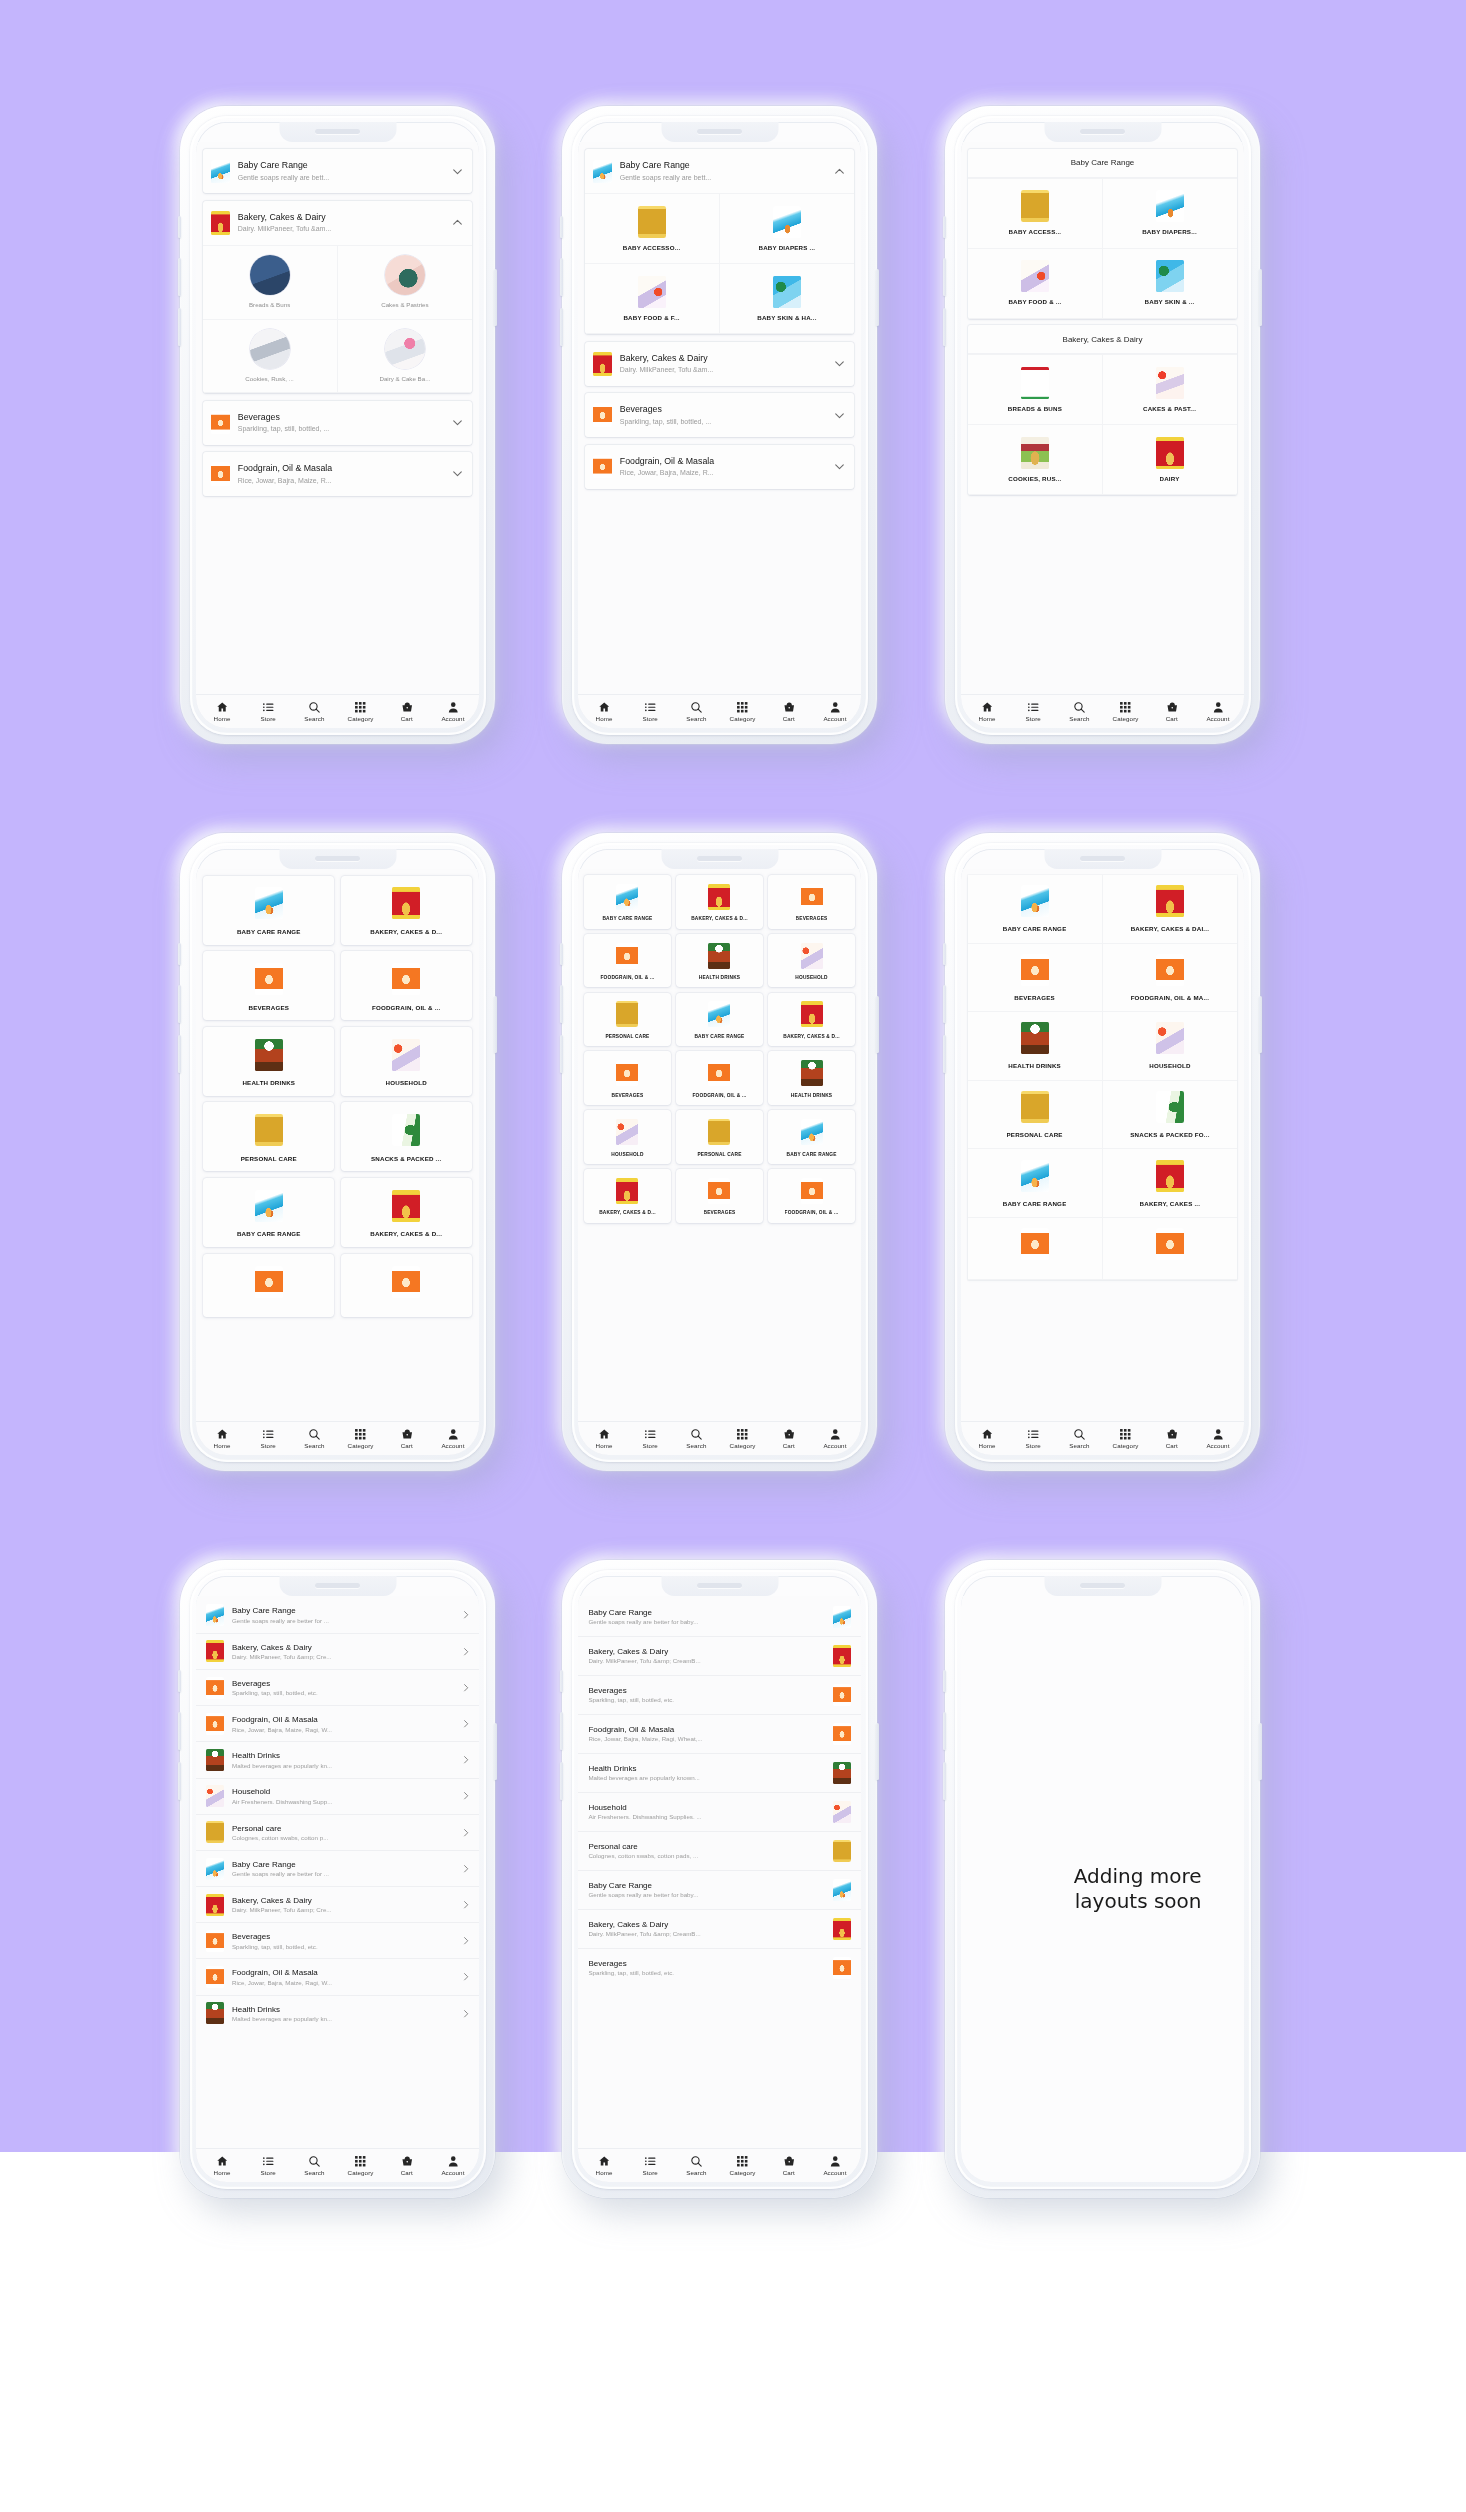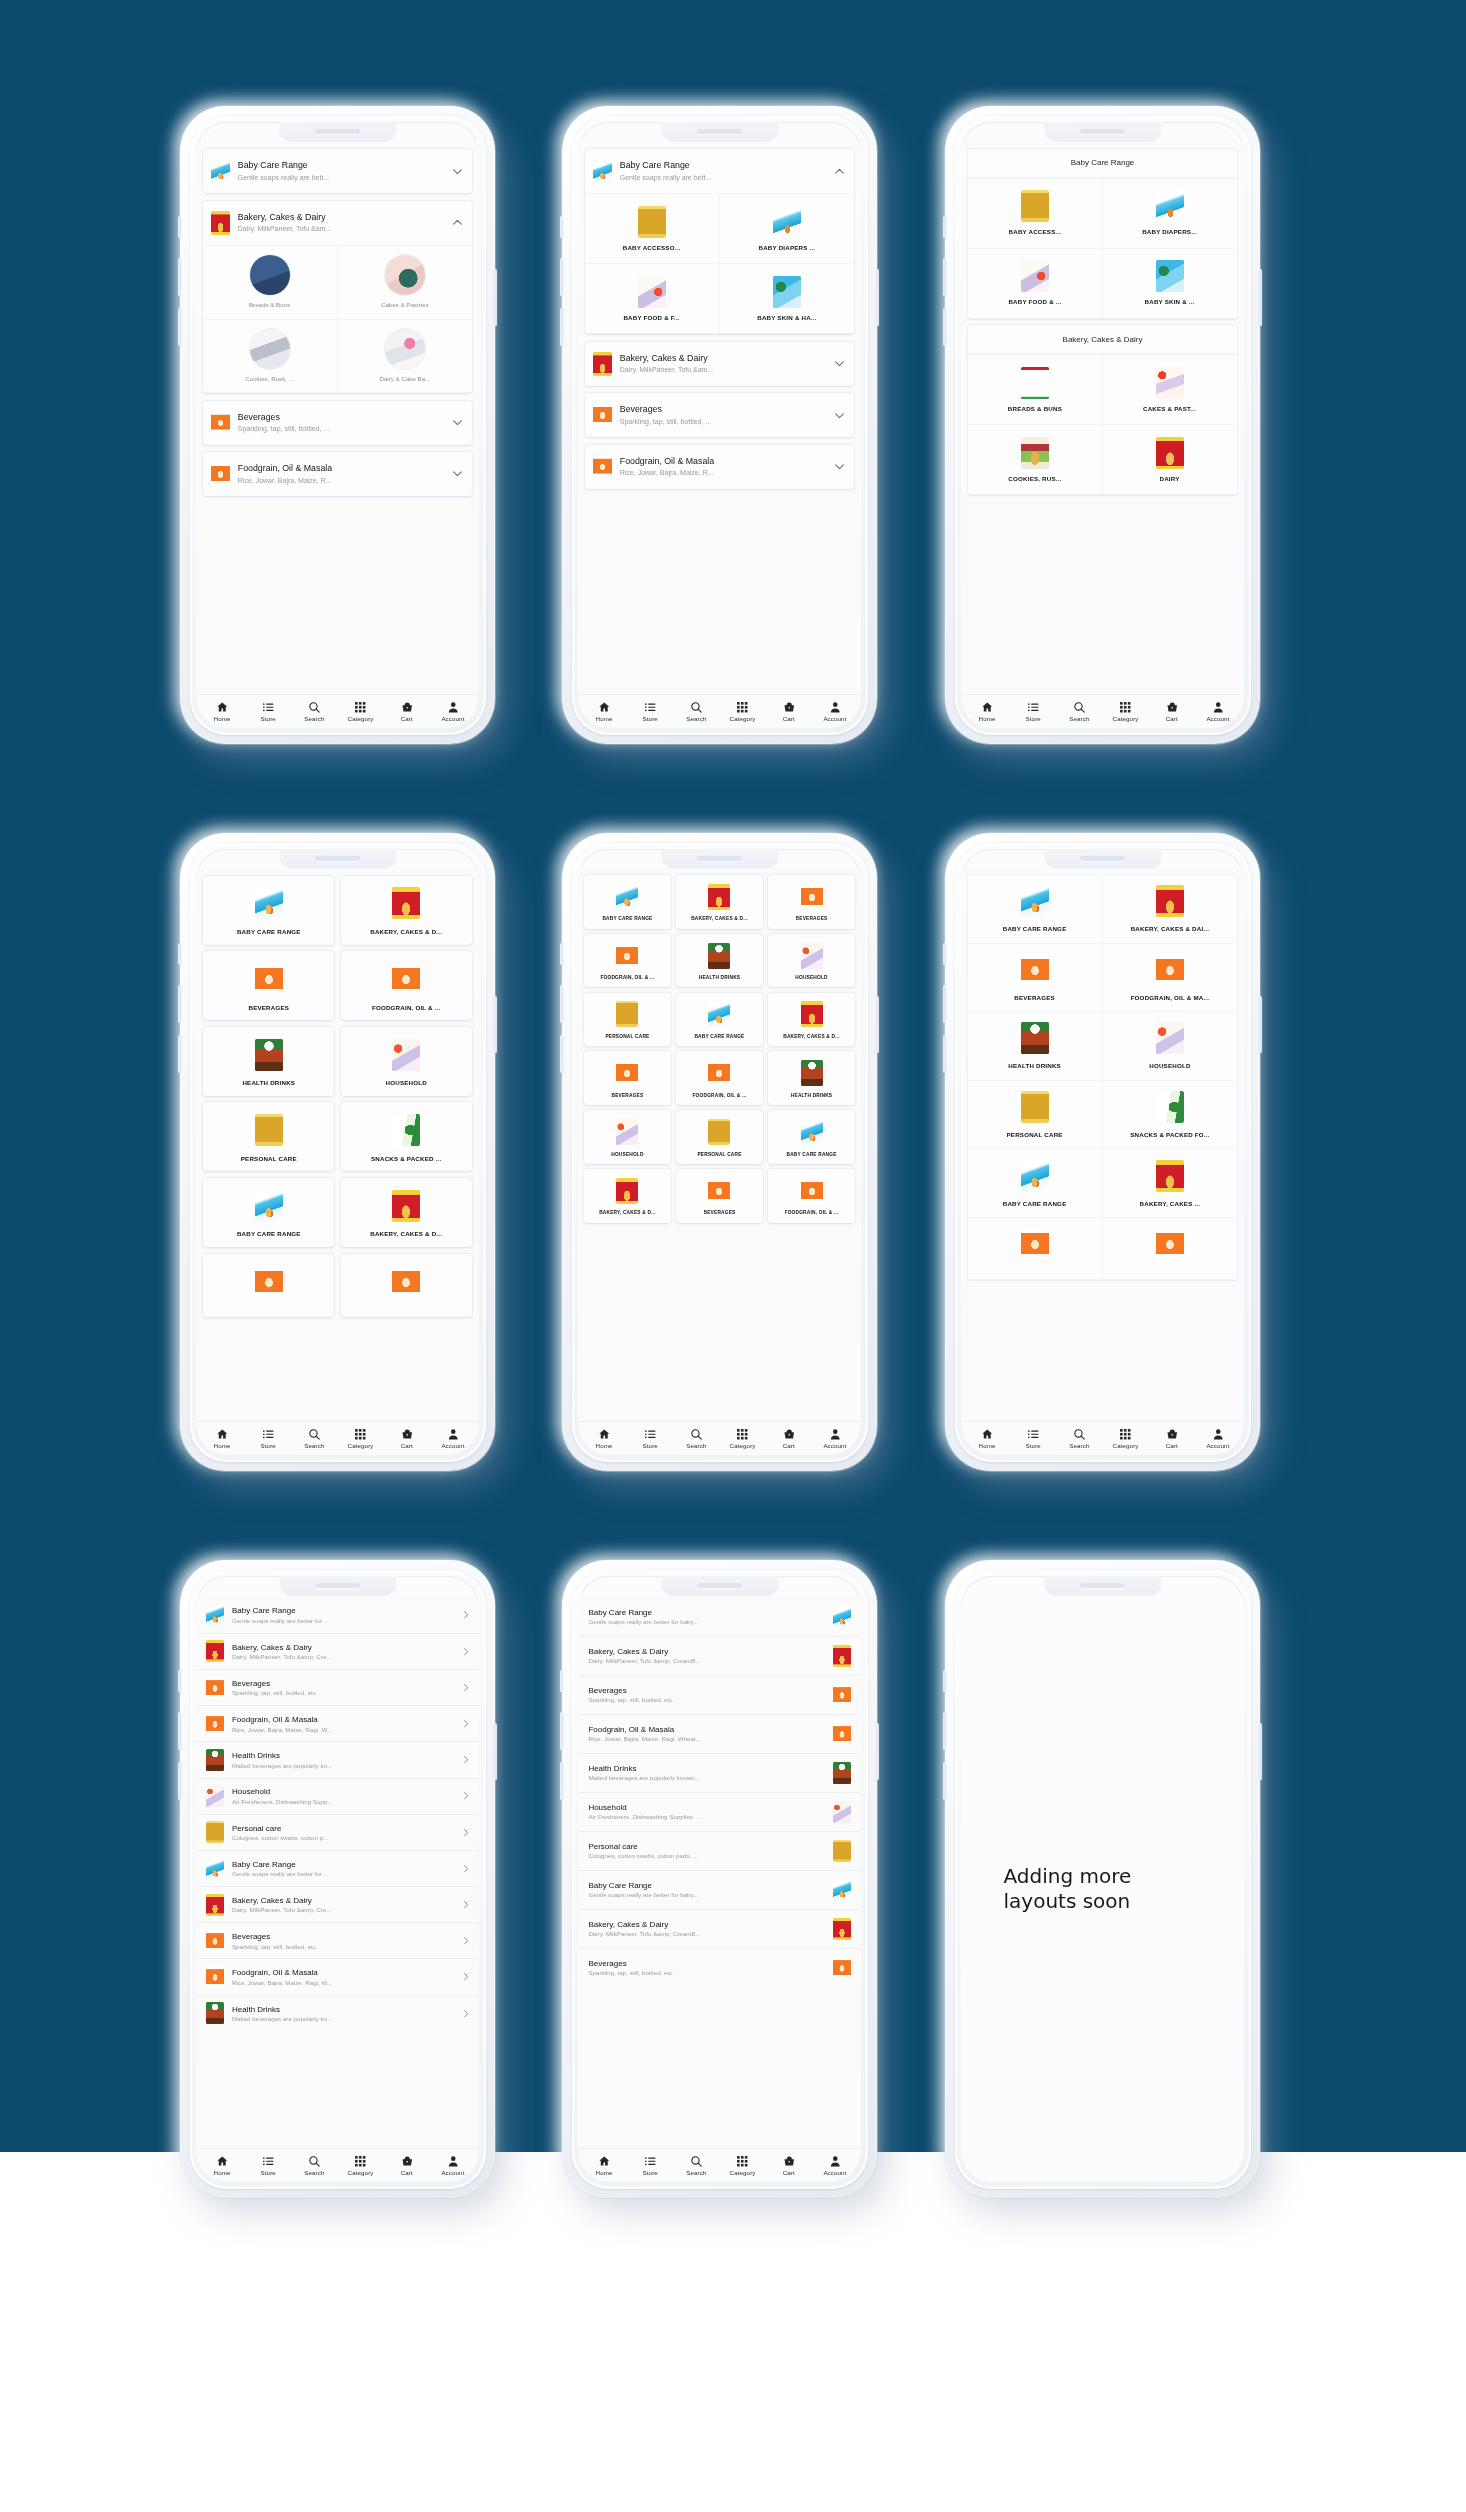--- a/index.html
+++ b/index.html
@@ -6,21 +6,21 @@
   html, body {
     width: 1466px; height: 2512px;
     background: #ffffff;
     font-family: "Liberation Sans", sans-serif;
     overflow: hidden;
   }
 
   .canvas {
     position: relative;
     width: 1466px; height: 2152px;
-    background: #0c4a6e;
+    background: #c4b5fd;
   }
 
   
   .phone {
     position: absolute;
     width: 315px; height: 638px;
     border-radius: 45px;
     background: linear-gradient(150deg, #ffffff 0%, #f4f6f9 40%, #e6eaf1 100%);
     box-shadow:
        0 0 0 0.7px rgba(200,208,220,.55),
@@ -174,21 +174,21 @@
   
   .lrow.rev { padding: 8px 10.3px; }
   .lrow.rev .lthumb { order: 3; }
 
   
   .placeholder {
     position:absolute; inset:20px 0 0 0; display:flex; align-items:center; justify-content:center;
     background:#fcfcfd;
   }
   .placeholder .ph-text {
-    font-size: 20px; color:#1a1a1a; text-align:left; line-height:1.25; max-width: 198px;
+    font-size: 20px; color:#1a1a1a; text-align:right; line-height:1.25; max-width: 198px;
     font-family: "DejaVu Sans", sans-serif; font-weight:400;
   }
 
   
   .art-babycare{background:
      radial-gradient(ellipse at 48% 70%, #f6b24a 0 14%, transparent 15%),
      radial-gradient(ellipse at 58% 74%, #e2722a 0 9%, transparent 10%),
      linear-gradient(160deg,#ffffff 0 30%,#4fc3e8 38%,#1fa4d8 62%,#e9f7fd 63%,#ffffff 100%);
      border-radius:1.5px;}
   .art-bakery{background:

